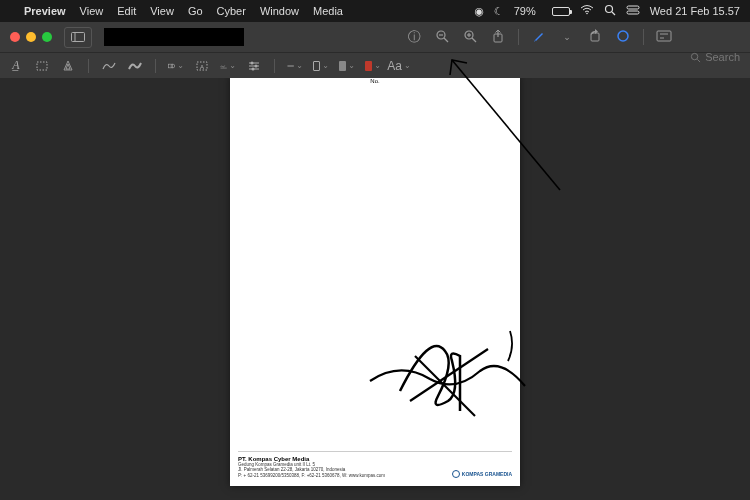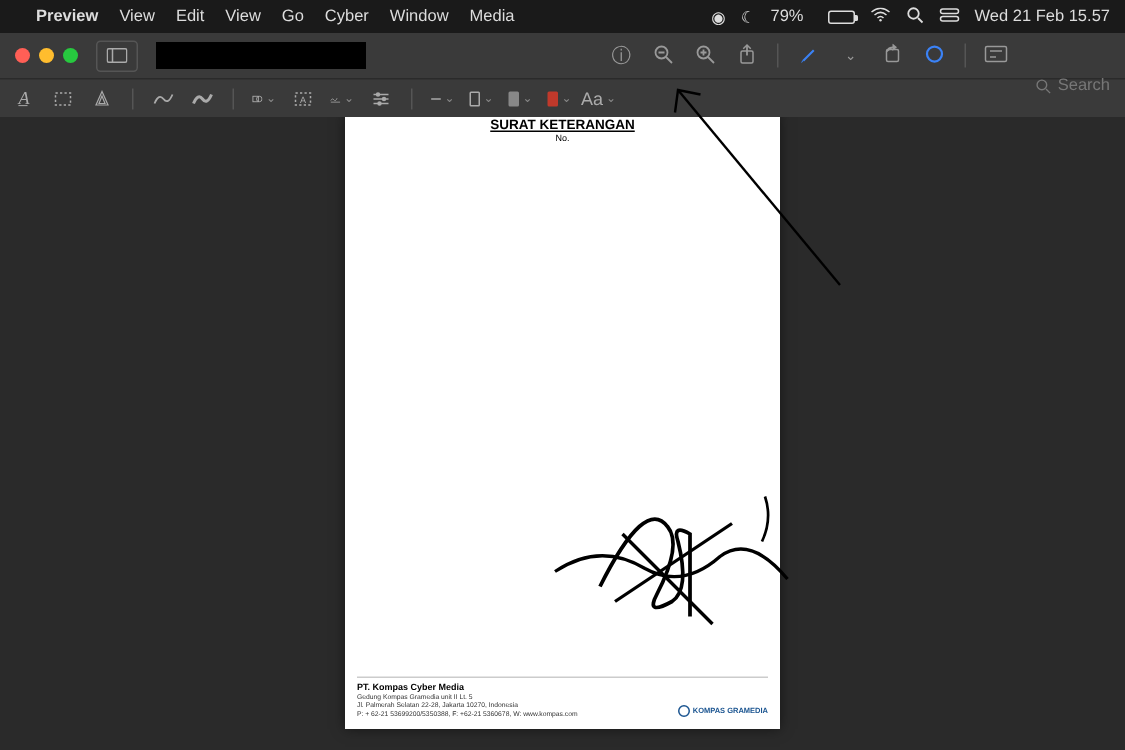--- a/index.html
+++ b/index.html
@@ -234,21 +234,20 @@
       <span class="dd">⌄</span>
   </span>
   <span class="tool">
     <span>Aa</span>
       <span class="dd">⌄</span>
   </span>
 </div>
 
 <div class="canvas-area">
   <div class="page">
-    <div class="surat-title">SURAT KETERANGAN</div>
     <div class="surat-sub">No.</div>
 
     <svg class="signature" viewBox="0 0 170 130">
       <path d="M10 80 Q40 60 70 78 Q95 92 120 70 Q140 55 165 85" stroke="#000" stroke-width="2.2" fill="none"></path>
       <path d="M40 90 Q70 30 85 50 Q95 62 78 95 Q70 110 88 100 Q100 92 92 60 Q88 48 100 55 L100 110" stroke="#000" stroke-width="2.5" fill="none"></path>
       <path d="M55 55 L115 115" stroke="#000" stroke-width="2.2" fill="none"></path>
       <path d="M50 100 L128 48" stroke="#000" stroke-width="2.2" fill="none"></path>
       <path d="M150 30 Q155 45 148 60" stroke="#000" stroke-width="1.8" fill="none"></path>
     </svg>
 

